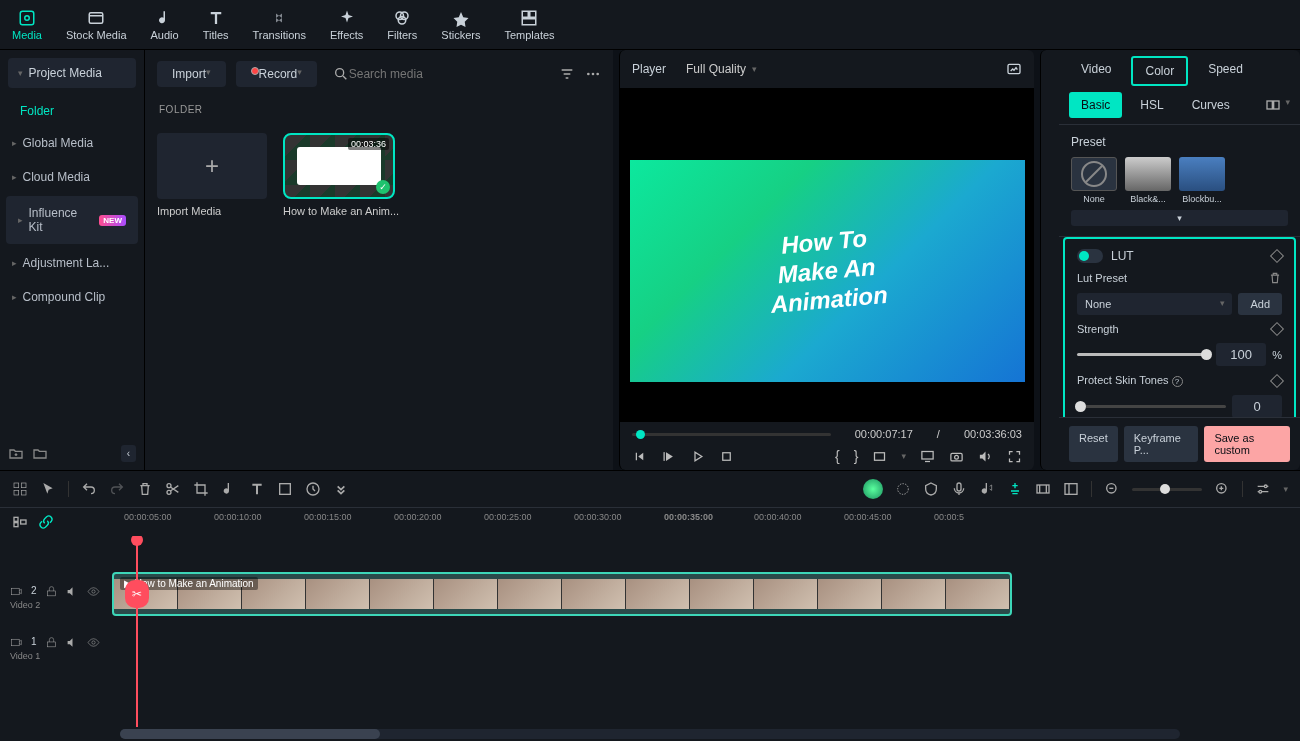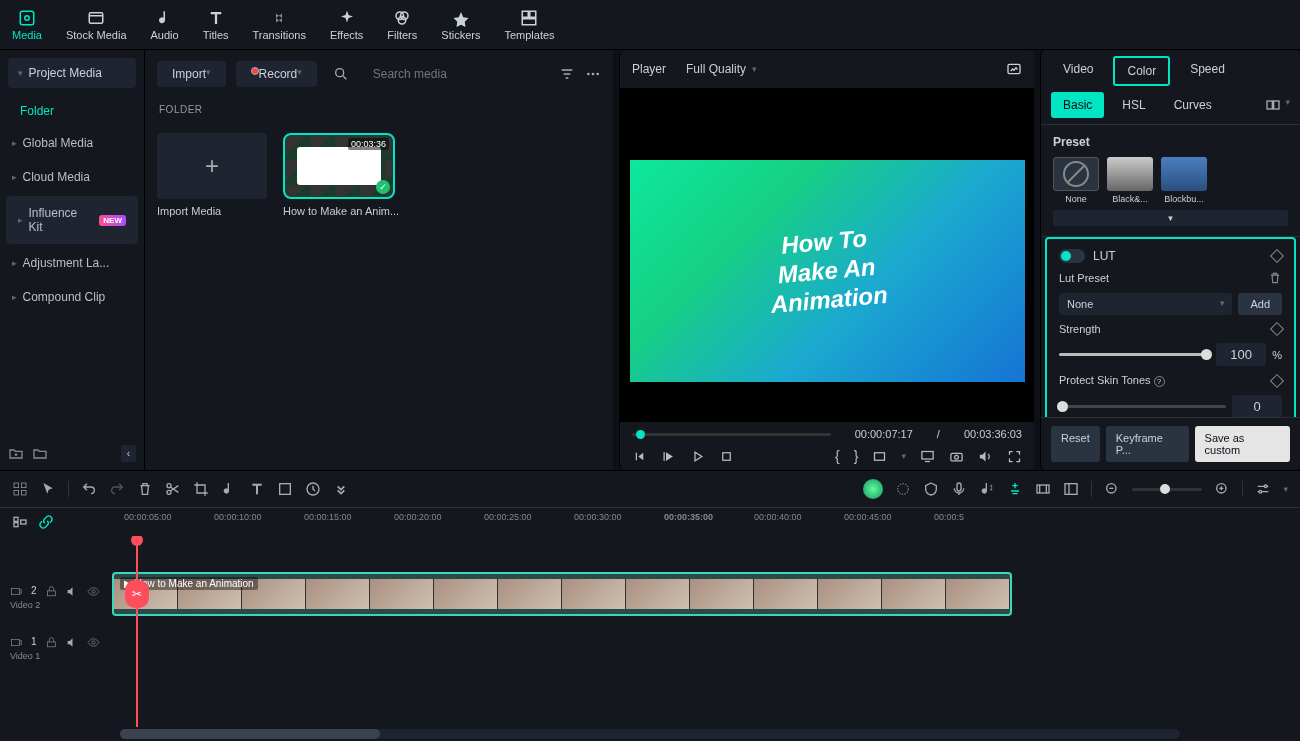--- a/index.html
+++ b/index.html
@@ -10,38 +10,38 @@
 .nav-item { display: flex; flex-direction: column; align-items: center; justify-content: center; padding: 4px 12px; cursor: pointer; gap: 2px; }
 .nav-item.active { color: #00e6c3; }
 .nav-icon { width: 18px; height: 18px; display: flex; align-items: center; justify-content: center; }
 .nav-label { font-size: 11px; }
 
 
 .main-area { display: flex; height: 420px; }
 .left-sidebar { width: 145px; background: #14181e; border-right: 1px solid #000; display: flex; flex-direction: column; }
 .middle-panel { flex: 1; background: #14181e; display: flex; flex-direction: column; }
 .preview-panel { width: 415px; background: #14181e; border-left: 1px solid #000; display: flex; flex-direction: column; margin-left: 6px; border-radius: 6px; }
-.right-panel { width: 260px; background: #14181e; border-left: 1px solid #000; margin-left: 6px; display: flex; flex-direction: column; border-radius: 6px; overflow: hidden; }
+.right-panel { width: 260px; background: #14181e; border-left: 1px solid #000; margin-left: 6px; display: flex; flex-direction: column; border-radius: 6px; overflow: hidden; padding-left: 18px; }
 
 
 .proj-media-btn { margin: 8px; padding: 8px 10px; background: #1f2530; border-radius: 4px; display: flex; align-items: center; gap: 6px; cursor: pointer; }
 .folder-item { padding: 8px 20px; color: #00e6c3; font-size: 12px; cursor: pointer; }
 .side-item { padding: 10px 12px; display: flex; align-items: center; gap: 6px; cursor: pointer; font-size: 12px; color: #b8bfc9; }
 .side-item.hl { background: #1f2530; border-radius: 4px; margin: 2px 6px; }
 .chevron { color: #666; font-size: 9px; }
 .new-badge { background: linear-gradient(90deg,#ff4d8f,#a94dff); color: #fff; font-size: 8px; padding: 1px 4px; border-radius: 3px; font-weight: bold; }
 .sidebar-footer { margin-top: auto; display: flex; padding: 8px; gap: 8px; align-items: center; }
 .footer-icon { width: 16px; height: 16px; cursor: pointer; color: #888; }
 .collapse-btn { margin-left: auto; background: #1f2530; padding: 3px 6px; border-radius: 3px; cursor: pointer; font-size: 10px; }
 
 
 .mid-toolbar { display: flex; align-items: center; padding: 10px 12px; gap: 10px; }
 .dropdown-btn { background: #1f2530; padding: 6px 15px; border-radius: 4px; display: flex; align-items: flex-start; cursor: pointer; font-size: 12px; }
 .rec-dot { width: 8px; height: 8px; border-radius: 50%; background: #ff4444; border: 1px solid #aaa; }
-.search-box { flex: 1; display: flex; align-items: center; gap: 24px; padding: 6px; }
+.search-box { flex: 1; display: flex; align-items: center; gap: 0; padding: 6px; }
 .search-input { background: transparent; border: none; color: #888; outline: none; flex: 1; font-size: 12px; }
 .tool-icon { width: 16px; height: 16px; cursor: pointer; color: #aaa; }
 .folder-label { padding: 6px 14px; font-size: 10px; color: #999; letter-spacing: 0.5px; }
 .media-grid { display: flex; padding: 12px; gap: 16px; }
 .media-tile { display: flex; flex-direction: column; gap: 6px; cursor: pointer; }
 .import-tile { width: 110px; height: 66px; background: #1f2530; border-radius: 4px; display: flex; align-items: center; justify-content: center; font-size: 24px; color: #aaa; }
 .clip-tile { width: 112px; height: 66px; border: 2px solid #00e6c3; border-radius: 8px; position: relative; background: linear-gradient(135deg,#333 0,#333 15px,#1a3a2a 15px,#1a3a2a 25px) top left/25px 25px, linear-gradient(135deg,#0abf9e,#0a6fcf); overflow: hidden; padding-left: 47px; }
 .clip-inner { position: absolute; inset: 12px; background: #fff; border-radius: 3px; }
 .clip-time { position: absolute; top: 3px; right: 4px; font-size: 9px; color: #fff; background: rgba(0,0,0,.5); padding: 1px 3px; border-radius: 2px; }
 .clip-check { position: absolute; bottom: 3px; right: 3px; width: 14px; height: 14px; background: #1ec26e; border-radius: 50%; display: flex; align-items: center; justify-content: center; font-size: 9px; color: #fff; }
@@ -89,21 +89,21 @@
 .select-box { flex: 1; background: #1f2530; padding: 5px 8px; border-radius: 3px; display: flex; justify-content: space-between; cursor: pointer; font-size: 11px; }
 .add-btn { background: #2a3340; padding: 5px 12px; border-radius: 3px; cursor: pointer; font-size: 11px; }
 .slider-track { flex: 1; height: 3px; background: #444; border-radius: 2px; position: relative; }
 .slider-thumb { position: absolute; top: -4px; width: 11px; height: 11px; background: #ddd; border-radius: 50%; }
 .val-box { width: 50px; background: #1f2530; padding: 4px 6px; border-radius: 3px; text-align: center; font-size: 13px; }
 .trash-icon { width: 14px; height: 14px; cursor: pointer; color: #888; }
 .info-icon { width: 11px; height: 11px; border: 1px solid #888; border-radius: 50%; display: inline-flex; align-items: center; justify-content: center; font-size: 8px; margin-left: 3px; }
 .prop-scroll { flex: 1; overflow-y: auto; }
 .footer-btns { display: flex; gap: 6px; padding: 8px 10px; border-top: 1px solid #2a2f38; }
 .footer-btn { padding: 6px 10px; border-radius: 3px; cursor: pointer; font-size: 11px; background: #2a3340; }
-.footer-btn.primary { background: #e5e5e5; color: #0a0e14; font-weight: 500; }
+.footer-btn.primary { background: #fca5a5; color: #0a0e14; font-weight: 500; }
 .right-panel-wrapper { display: flex; flex-direction: column; height: 100%; }
 
 
 .timeline-area { height: 271px; background: #14181e; border-top: 1px solid #000; display: flex; flex-direction: column; }
 .tl-toolbar { display: flex; align-items: center; padding: 8px 12px; gap: 12px; border-bottom: 1px solid #2a2f38; }
 .tl-tool { width: 16px; height: 16px; cursor: pointer; color: #aaa; }
 .tl-sep { width: 1px; height: 16px; background: #333; }
 .tl-spacer { flex: 1; }
 .zoom-slider { width: 70px; height: 3px; background: #333; border-radius: 2px; position: relative; }
 .zoom-thumb { position: absolute; left: 40%; top: -4px; width: 10px; height: 10px; background: #ddd; border-radius: 50%; }
@@ -382,21 +382,21 @@
         <div class="tool-icon"><svg viewBox="0 0 24 24" fill="none" stroke="currentColor" stroke-width="2">
                 <rect x="3" y="6" width="8" height="12"></rect>
                 <rect x="13" y="6" width="8" height="12"></rect>
               </svg></div>
         <span class="chevron">▾</span>
       </div>
     </div>
     <div class="prop-scroll">
       <div class="prop-section">
         <div class="section-header">
-              <span style="font-weight:700">Preset</span>
+              <span style="font-weight:400">Preset</span>
             </div>
         <div class="preset-row">
           <div class="preset-item">
                 <div class="preset-thumb preset-none">
                   <svg viewBox="0 0 24 24" fill="none" stroke="#888" stroke-width="1.5">
                     <circle cx="12" cy="12" r="9"></circle>
                     <path d="M6 18L18 6"></path>
                   </svg>
                 </div>
                 <span class="preset-label">None</span>

